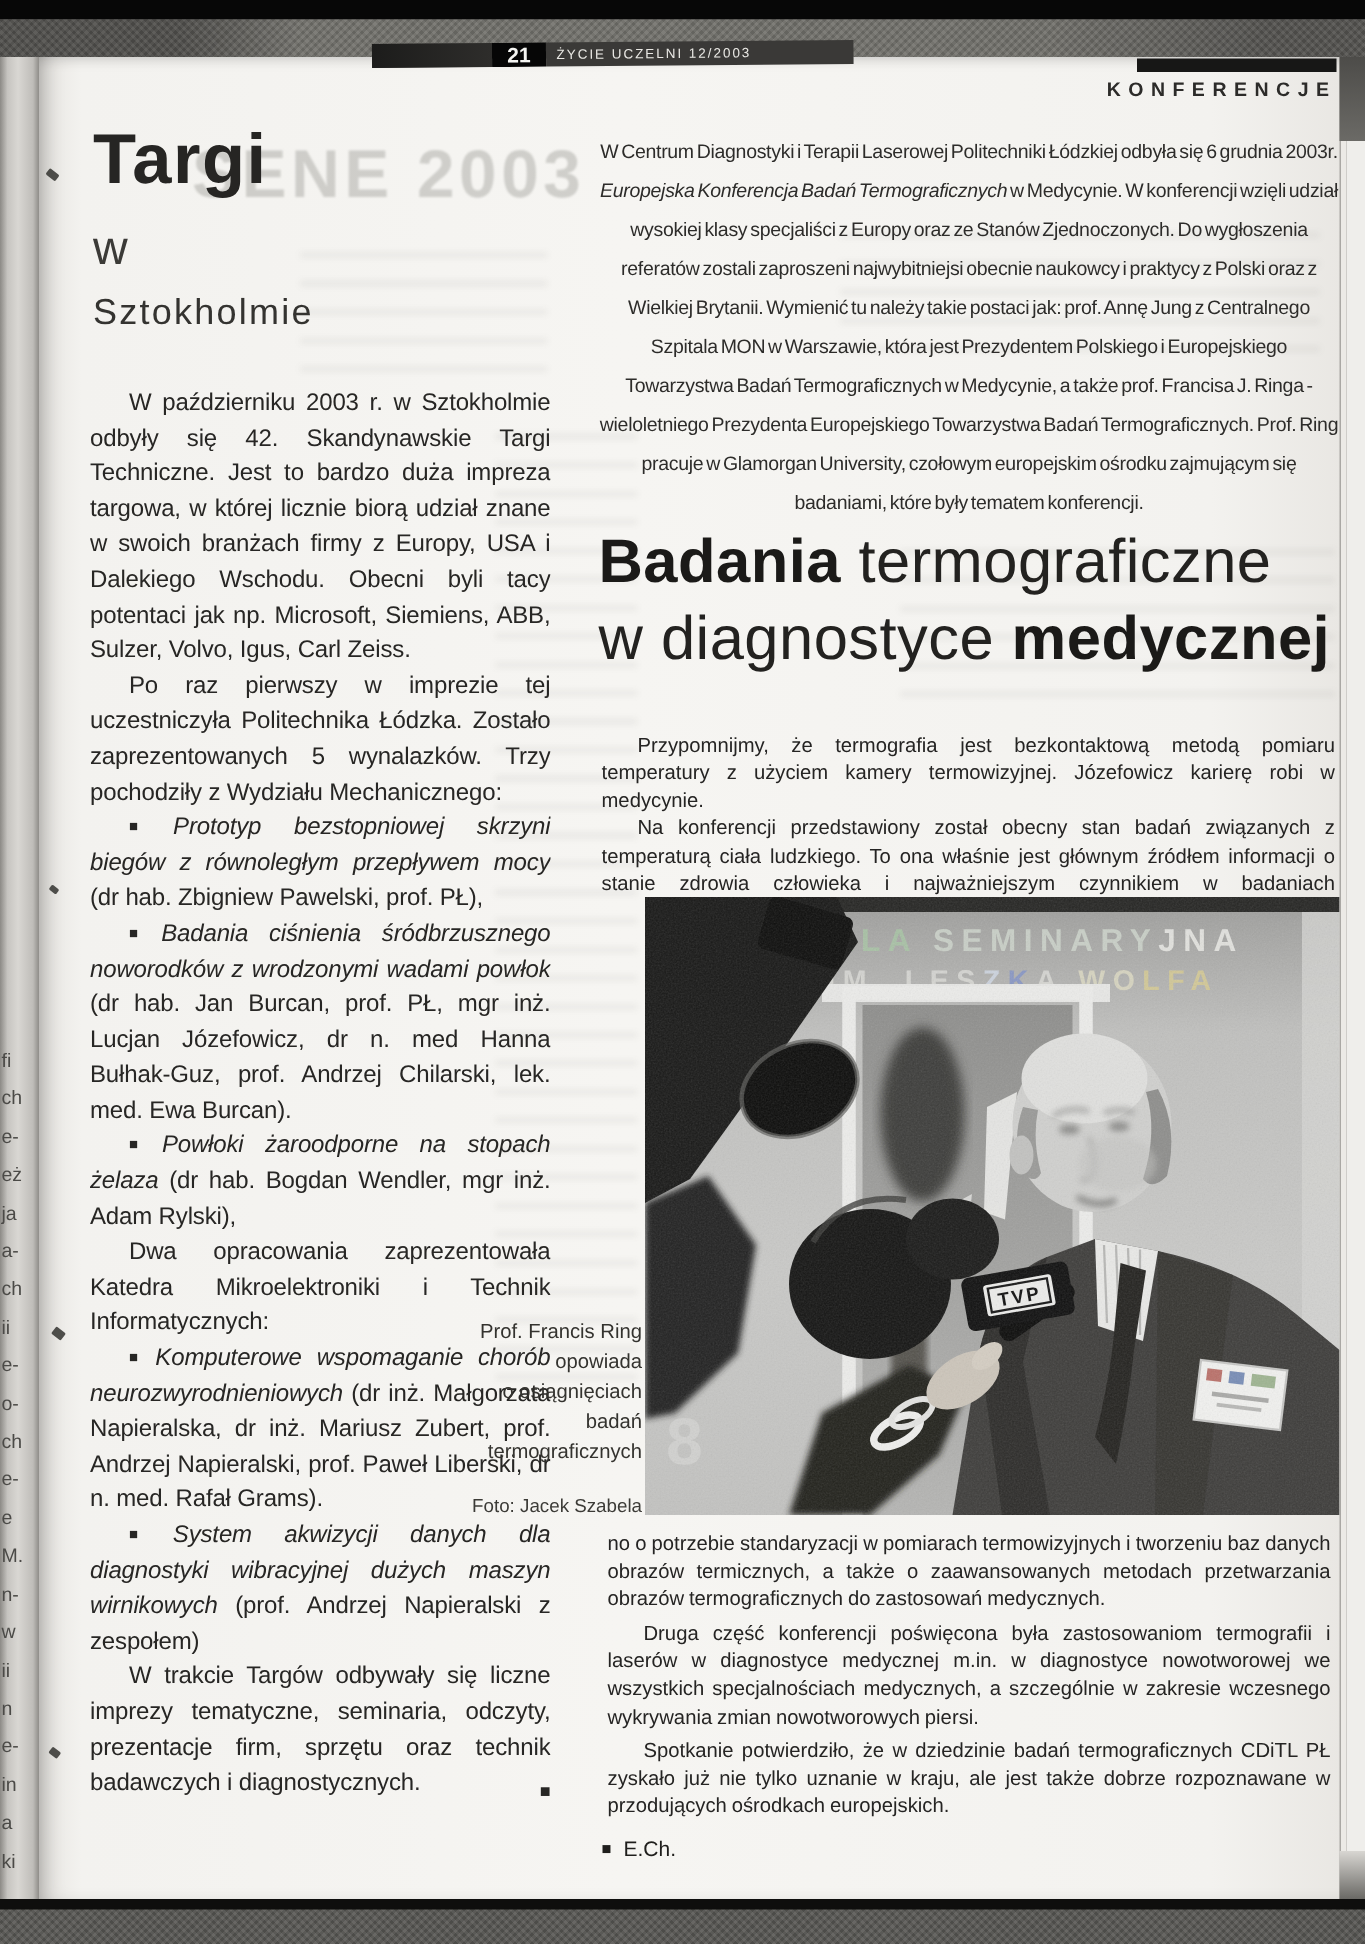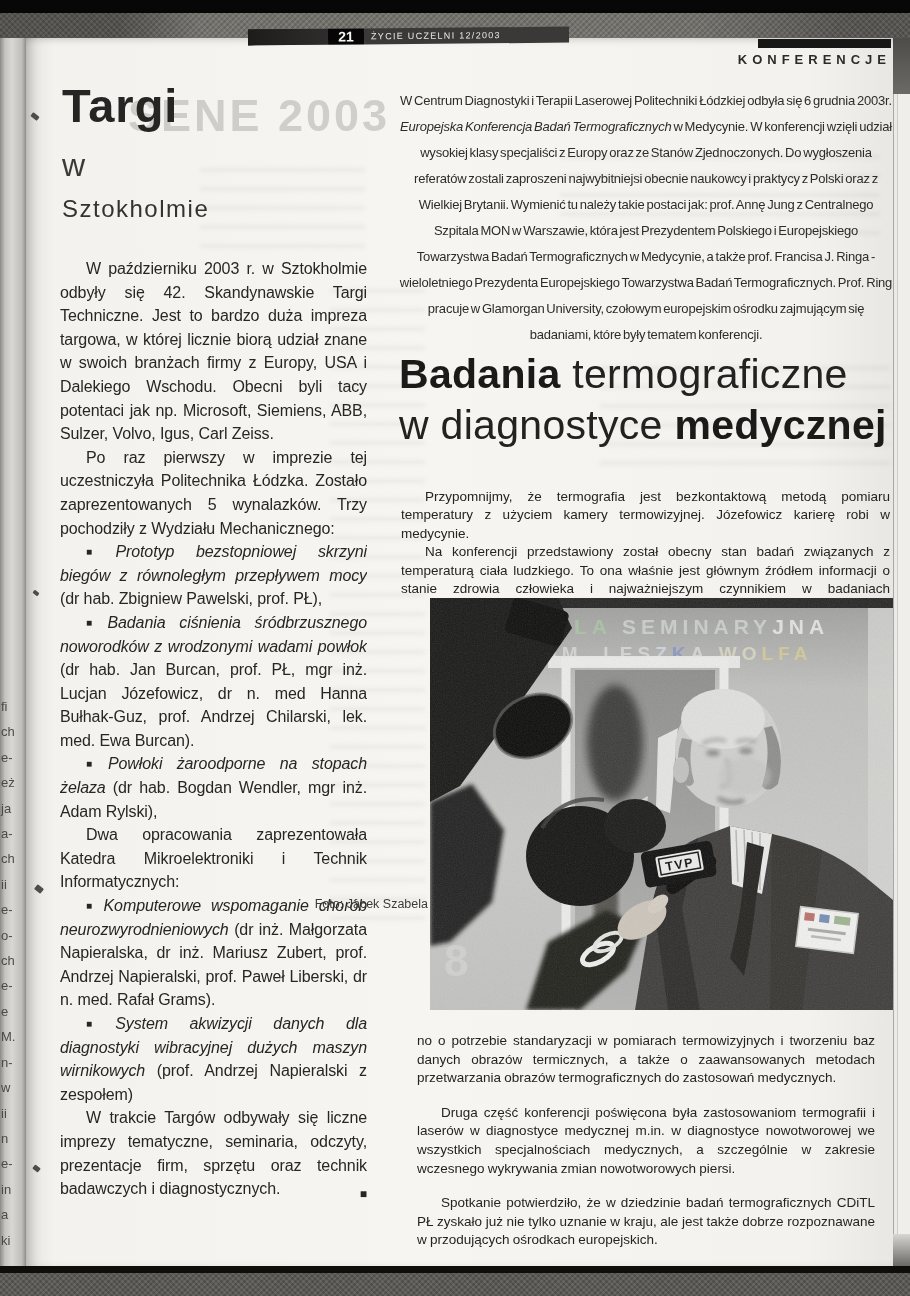--- a/index.html
+++ b/index.html
@@ -72,21 +72,21 @@
   .lead{left:399px;top:88px;width:494px;height:256px;overflow:hidden;text-align:center;
     font-size:13px;line-height:26px;letter-spacing:-0.2px;word-spacing:-1.5px;color:#2d2c2a;}
   .lead i{font-style:italic;}
   .headline{left:399px;top:349px;width:494px;font-size:41px;line-height:51px;letter-spacing:.3px;color:#232220;}
   .headline b{font-weight:800;color:#1b1a18;}
   .rcol1{left:401px;top:488px;width:489px;height:110px;overflow:hidden;
     font-size:13.5px;line-height:18.4px;word-spacing:-.5px;color:#252423;text-align:justify;}
   .rcol1 p{margin:0;text-indent:24px;}
   .rcol2{left:401px;top:1016px;width:490px;height:240px;overflow:hidden;
     font-size:13.5px;line-height:18.6px;word-spacing:-.5px;color:#252423;text-align:justify;}
-  .rcol2 p{margin:16px;}
+  .rcol2 p{margin:4px;}
   .rcol2 p.ind{text-indent:24px;}
   .sig{text-align:left;margin-top:9px;font-size:14px;color:#1f1e1c;}
   .sig .sq{font-size:11px;margin-right:8px;vertical-align:1px;}
 
   .photo{left:430px;top:598px;width:463px;height:412px;}
 </style>
 </head>
 <body>
 
 <div class="canvas">
@@ -158,20 +158,27 @@
     <p><span class="blt-mark">■</span><span class="blt-t">Prototyp bezstopniowej skrzyni biegów z równoległym przepływem mocy</span><span> (dr hab. Zbigniew Pawelski, prof. PŁ),</span></p>
     <p><span class="blt-mark">■</span><span class="blt-t">Badania ciśnienia śródbrzusznego noworodków z wrodzonymi wadami powłok</span><span> (dr hab. Jan Burcan, prof. PŁ, mgr inż. Lucjan Józefowicz, dr n. med Hanna Bułhak-Guz, prof. Andrzej Chilarski, lek. med. Ewa Burcan).</span></p>
     <p><span class="blt-mark">■</span><span class="blt-t">Powłoki żaroodporne na stopach żelaza</span><span> (dr hab. Bogdan Wendler, mgr inż. Adam Rylski),</span></p>
     <p>Dwa opracowania zaprezentowała Katedra Mikroelektroniki i Technik Informatycznych:</p>
     <p><span class="blt-mark">■</span><span class="blt-t">Komputerowe wspomaganie chorób neurozwyrodnieniowych</span><span> (dr inż. Małgorzata Napieralska, dr inż. Mariusz Zubert, prof. Andrzej Napieralski, prof. Paweł Liberski, dr n. med. Rafał Grams).</span></p>
     <p><span class="blt-mark">■</span><span class="blt-t">System akwizycji danych dla diagnostyki wibracyjnej dużych maszyn wirnikowych</span><span> (prof. Andrzej Napieralski z zespołem)</span></p>
     <p><span>W trakcie Targów odbywały się liczne imprezy tematyczne, seminaria, odczyty, prezentacje firm, sprzętu oraz technik badawczych i diagnostycznych.</span><span class="endsq">■</span></p>
   </div>
 
   <div class="abs caption">
+    <div>
+        <div class="capline">Prof. Francis Ring</div>
+        <div class="capline">opowiada</div>
+        <div class="capline">o osiągnięciach</div>
+        <div class="capline">badań</div>
+        <div class="capline">termograficznych</div>
+      </div>
     <div class="credit">Foto: Jacek Szabela</div>
   </div>
 
   <div class="abs lead">
     <span>W Centrum Diagnostyki i Terapii Laserowej Politechniki Łódzkiej odbyła się 6 grudnia 2003r. </span><i>Europejska Konferencja Badań Termograficznych</i><span> w Medycynie. W konferencji wzięli udział wysokiej klasy specjaliści z Europy oraz ze Stanów Zjednoczonych. Do wygłoszenia referatów zostali zaproszeni najwybitniejsi obecnie naukowcy i praktycy z Polski oraz z Wielkiej Brytanii. Wymienić tu należy takie postaci jak: prof. Annę Jung z Centralnego Szpitala MON w Warszawie, która jest Prezydentem Polskiego i Europejskiego Towarzystwa Badań Termograficznych w Medycynie, a także prof. Francisa J. Ringa - wieloletniego Prezydenta Europejskiego Towarzystwa Badań Termograficznych. Prof. Ring pracuje w Glamorgan University, czołowym europejskim ośrodku zajmującym się badaniami, które były tematem konferencji.</span>
   </div>
 
   <div class="abs headline">
     <div><b>Badania</b><span> termograficzne</span></div>
     <div><span>w diagnostyce </span><b>medycznej</b></div>

